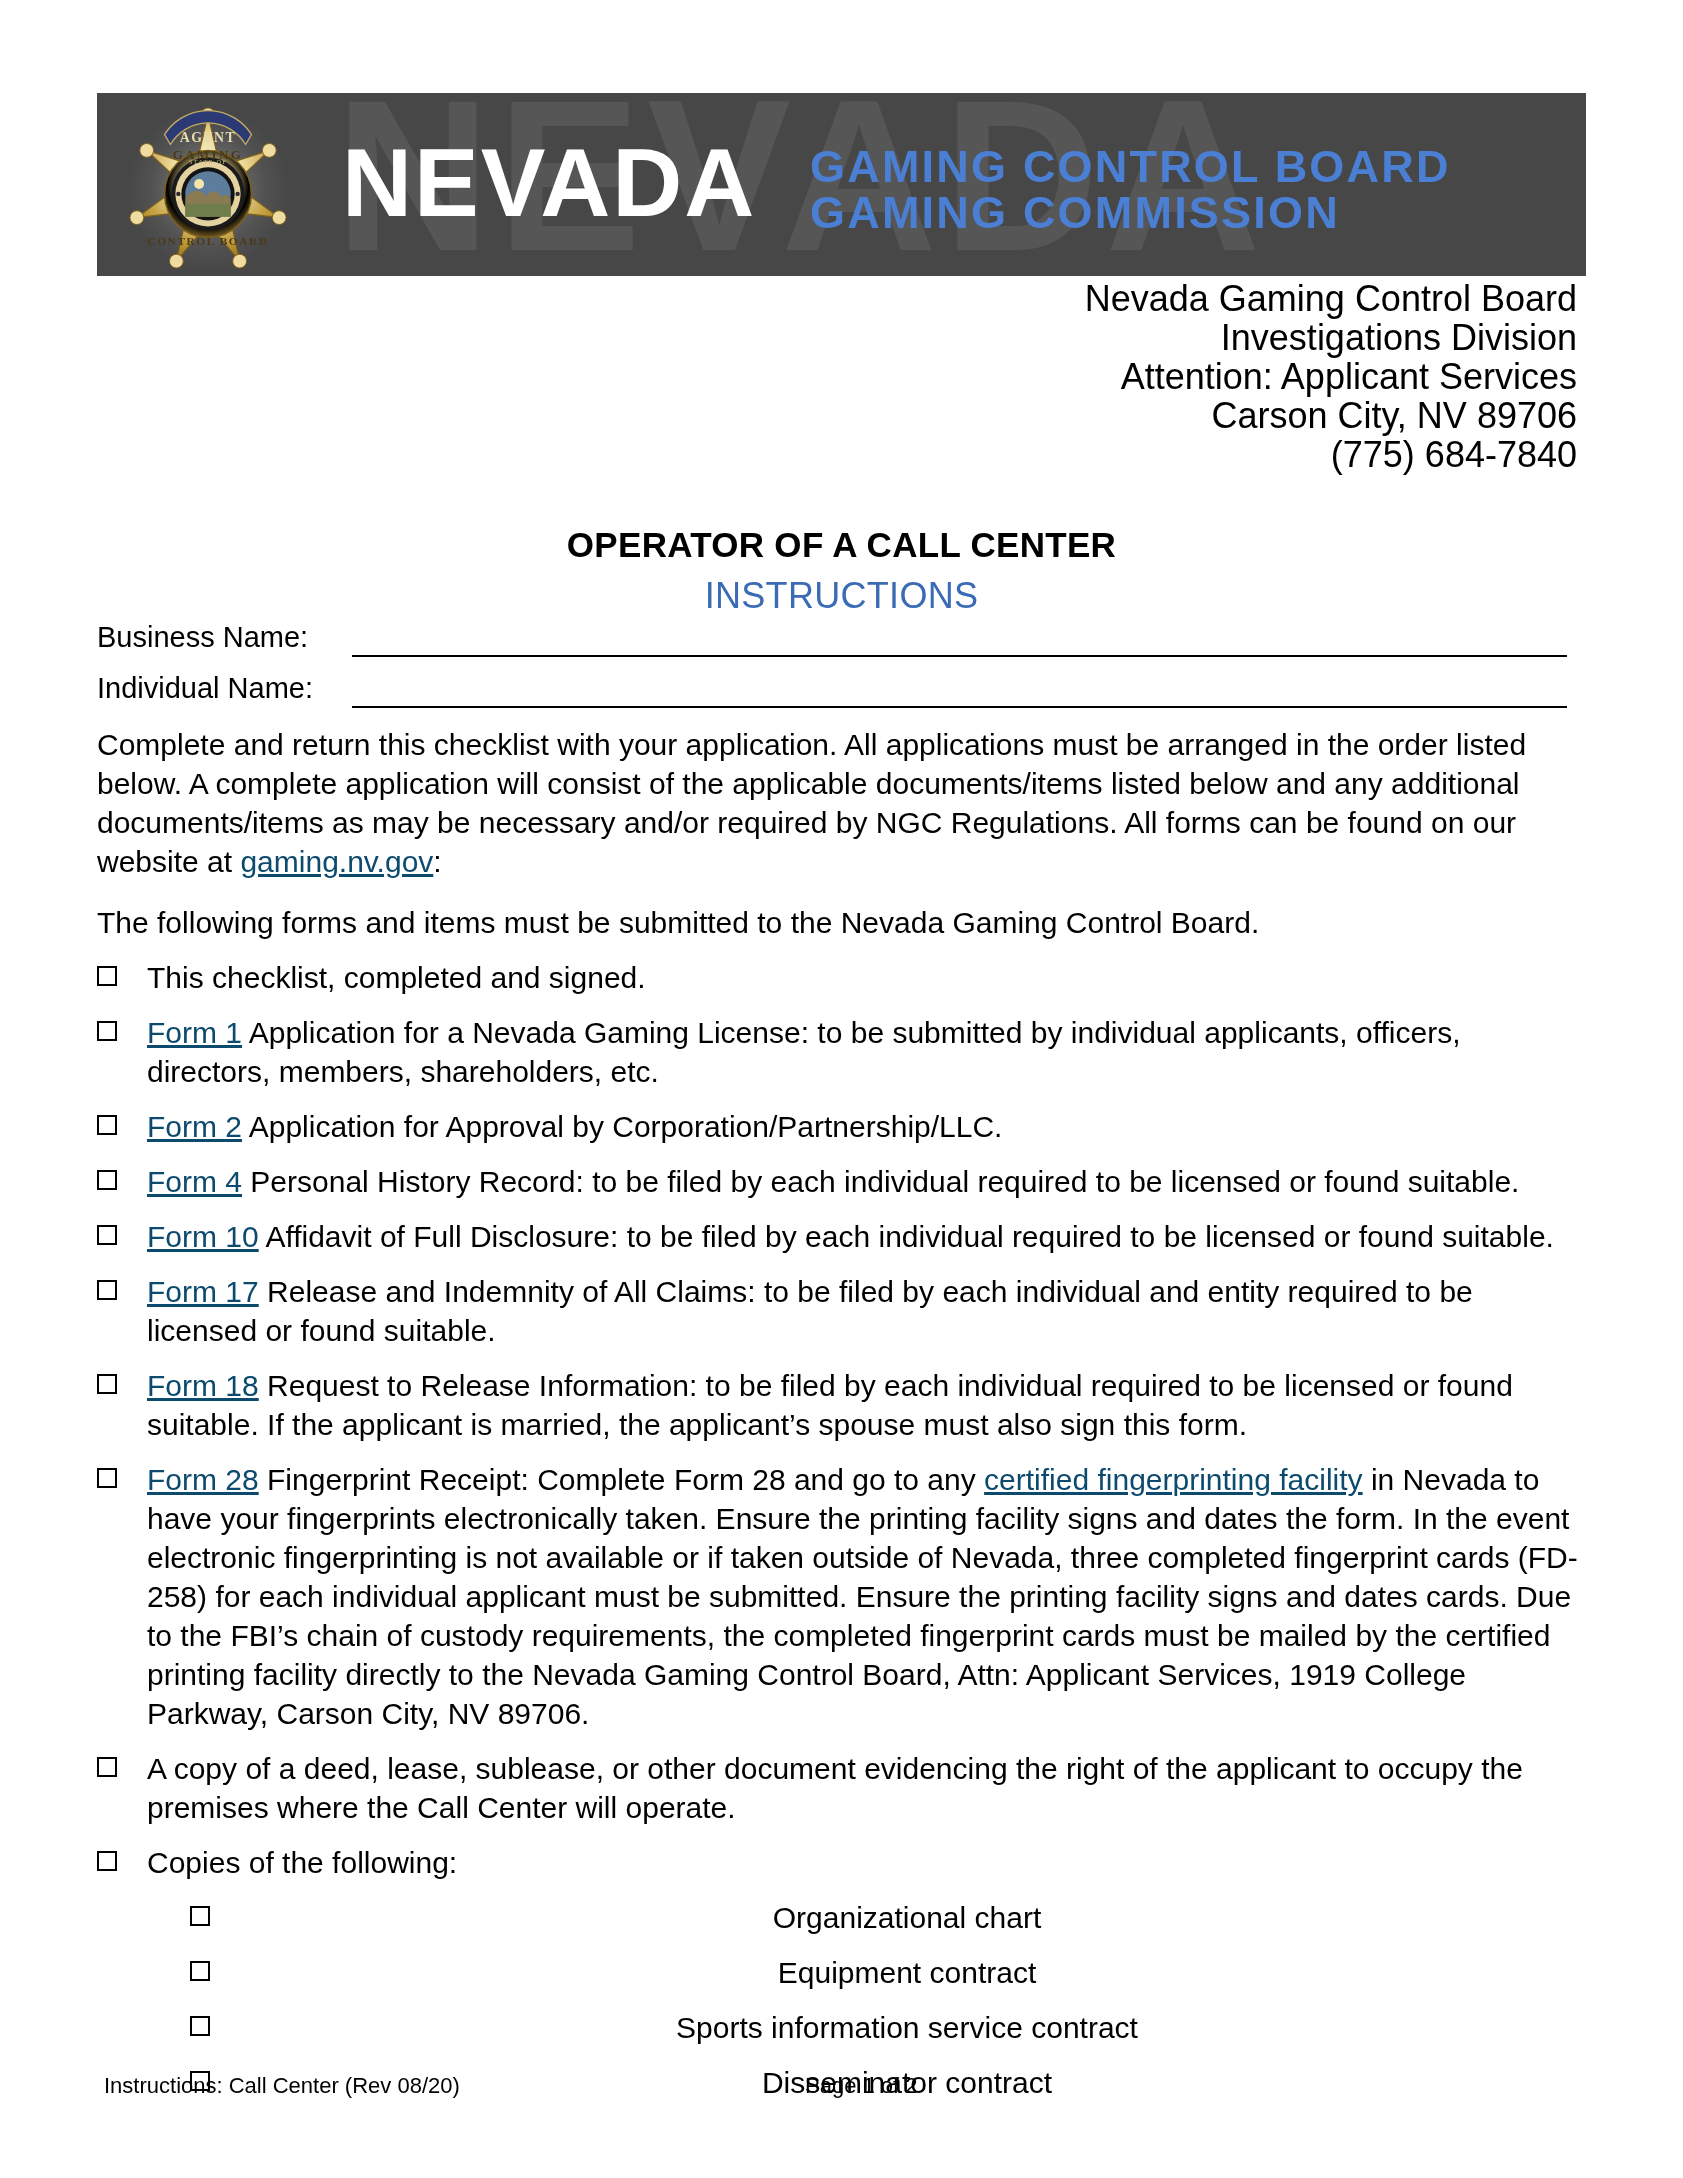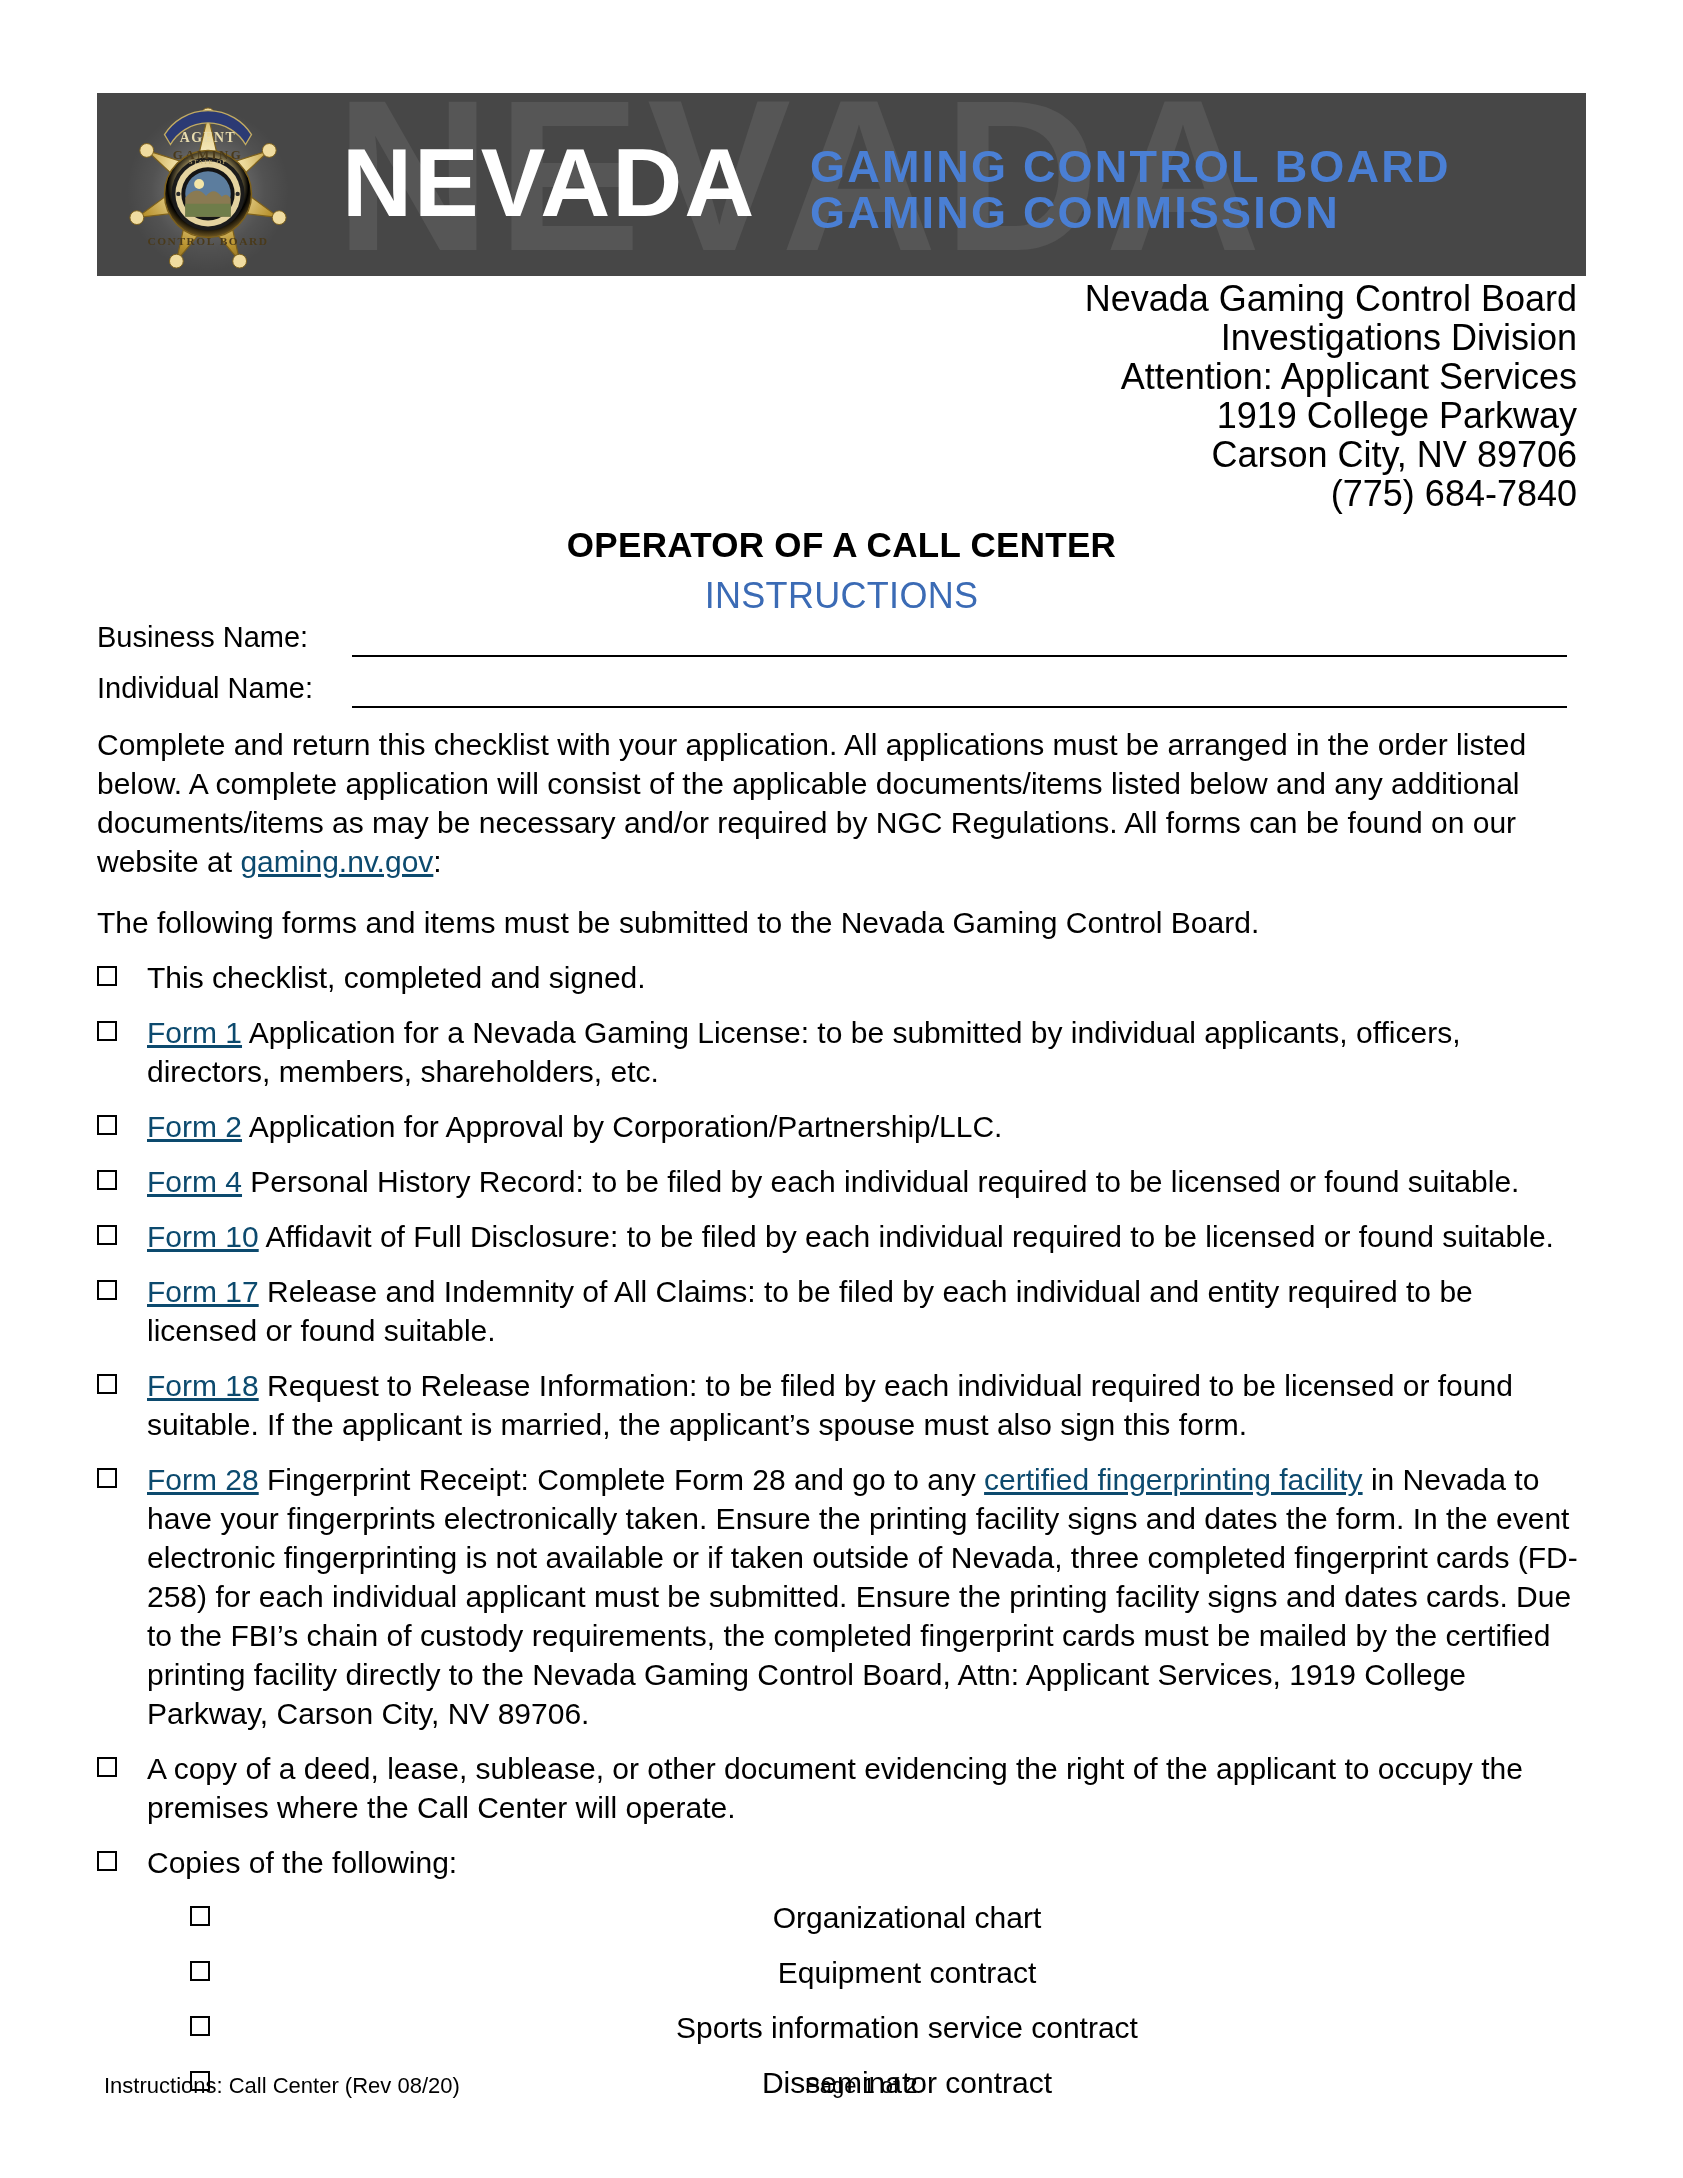--- a/index.html
+++ b/index.html
@@ -306,21 +306,20 @@
     <div class="banner-sub">
       <div>GAMING CONTROL BOARD</div>
       <div>GAMING COMMISSION</div>
     </div>
   </div>
 
   <div class="address">
     <div>Nevada Gaming Control Board</div>
     <div>Investigations Division</div>
     <div>Attention: Applicant Services</div>
-    <div>1919 College Parkway</div>
     <div>Carson City, NV 89706</div>
     <div>(775) 684-7840</div>
   </div>
 
   <div class="title-block">
     <div class="title-main">OPERATOR OF A CALL CENTER</div>
     <div class="title-sub">INSTRUCTIONS</div>
   </div>
 
   <div class="namefields">

